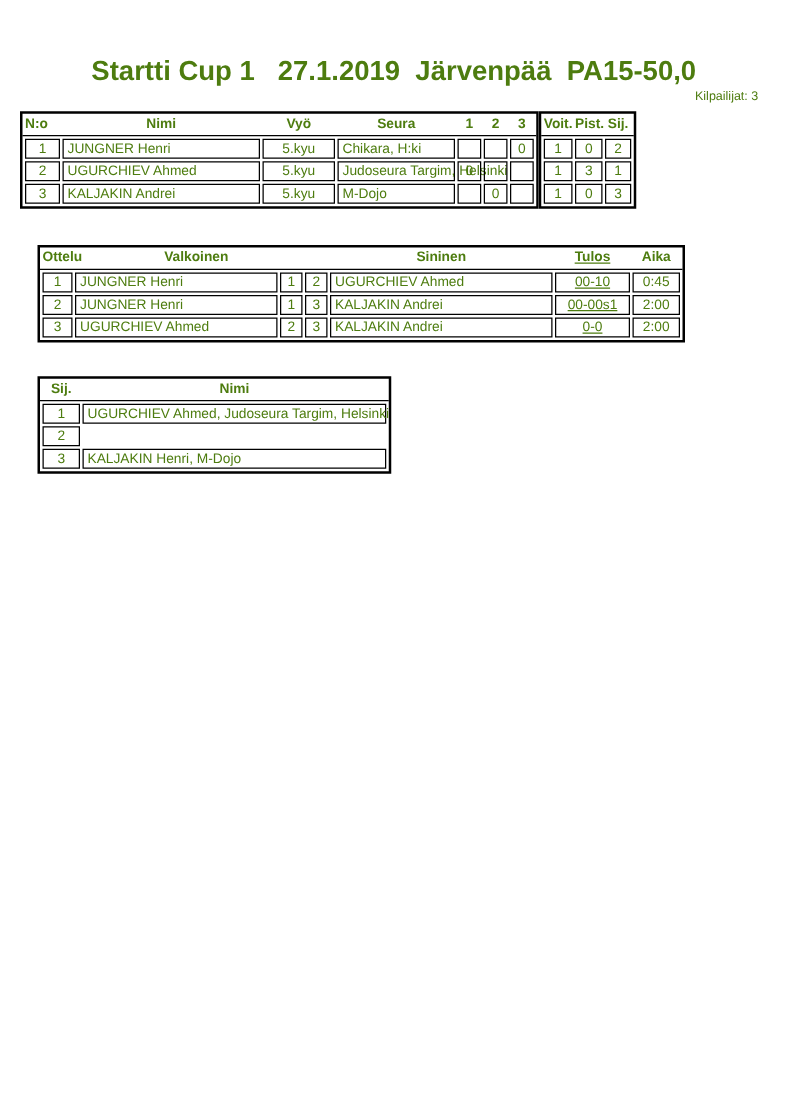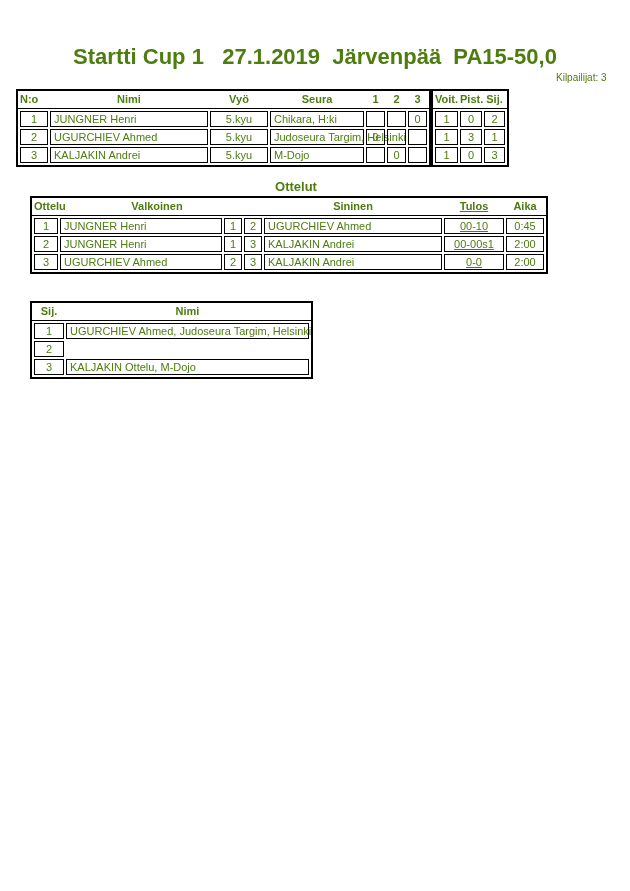--- a/index.html
+++ b/index.html
@@ -180,21 +180,20 @@
         </div>
         <div class="brow">
           <div class="bcell w-voit">1</div>
           <div class="bcell w-pist">0</div>
           <div class="bcell w-sij">3</div>
         </div>
       </div>
     </div>
   </div>
 
-  <div class="seclabel" id="lbl-ottelut">Ottelut</div>
 
   <div class="tbl" id="tbl-matches">
     <div class="sub">
       <div class="hrow">
         <div class="hcell left m-ott">Ottelu</div>
         <div class="hcell m-valk">Valkoinen</div>
         <div class="hcell m-n"></div>
         <div class="hcell m-n"></div>
         <div class="hcell m-sin">Sininen</div>
         <div class="hcell m-tulos">Tulos</div>
@@ -242,19 +241,19 @@
       <div class="tbody">
         <div class="brow">
           <div class="bcell r-sij">1</div>
           <div class="bcell left r-nimi">UGURCHIEV Ahmed, Judoseura Targim, Helsinki</div>
         </div>
         <div class="brow">
           <div class="bcell r-sij">2</div>
         </div>
         <div class="brow">
           <div class="bcell r-sij">3</div>
-          <div class="bcell left r-nimi">KALJAKIN Ottelu, M-Dojo</div>
+          <div class="bcell left r-nimi">KALJAKIN Henri, M-Dojo</div>
         </div>
       </div>
     </div>
   </div>
 
 </div>
 
 </body></html>

